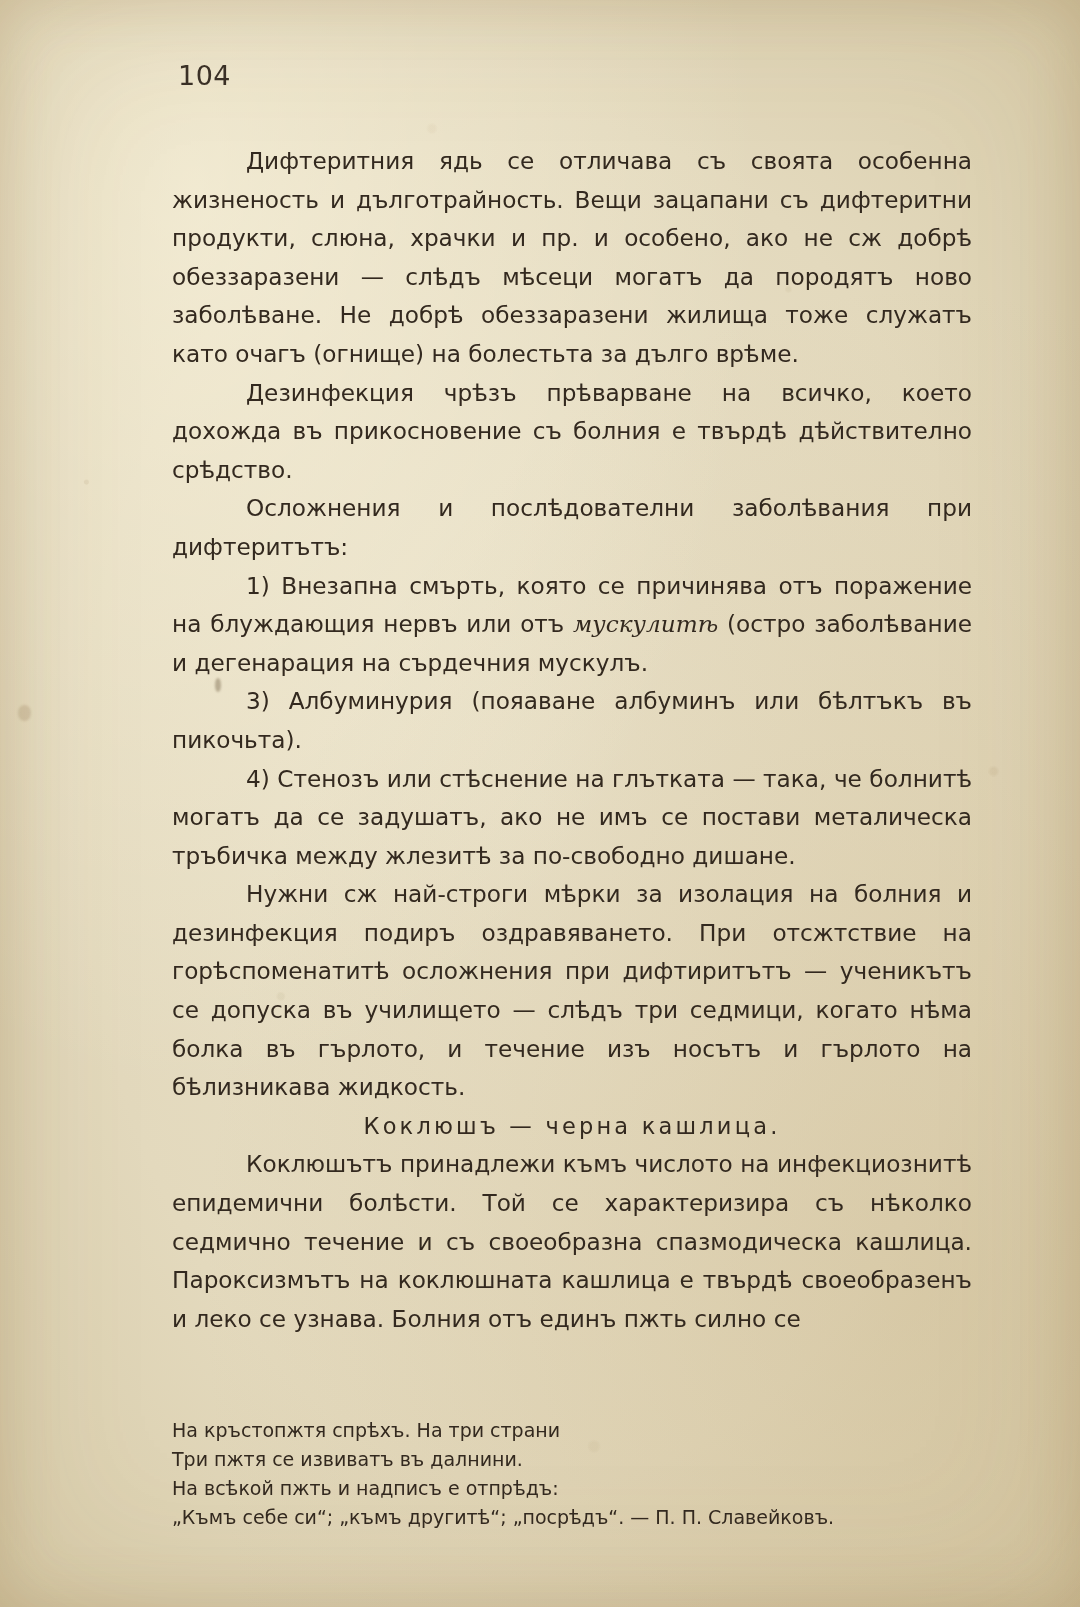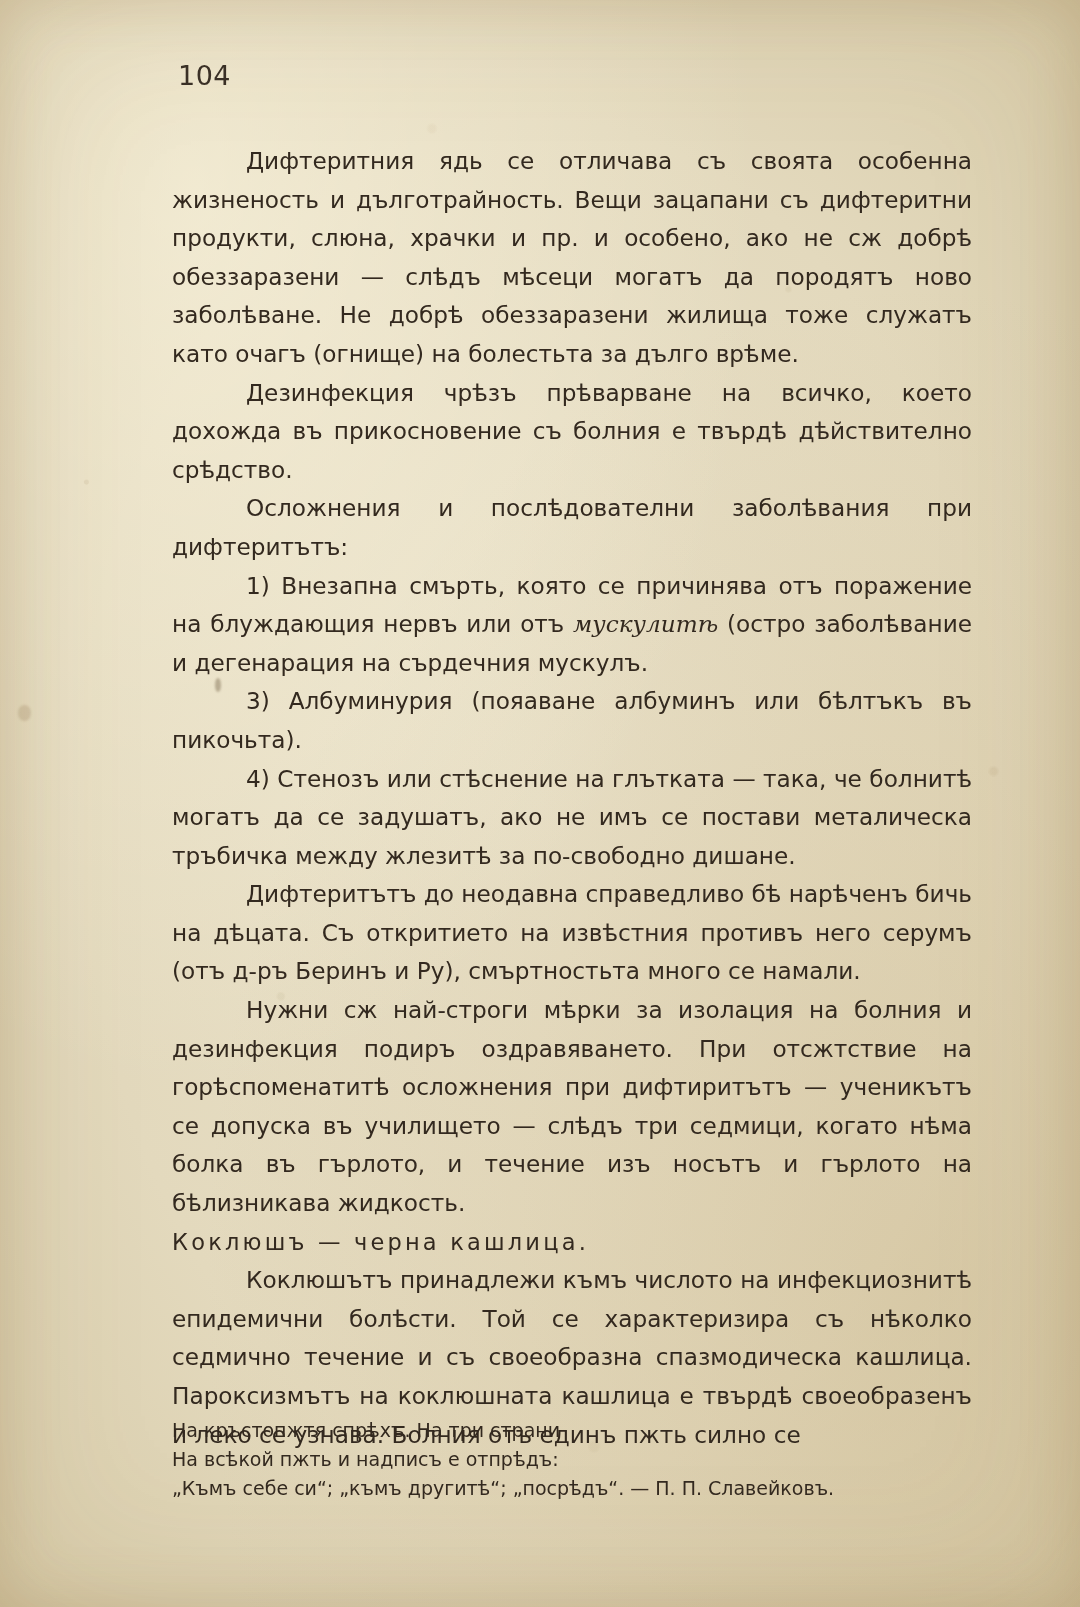--- a/index.html
+++ b/index.html
@@ -79,21 +79,21 @@
     text-indent: 74px;
   }
   .body-text i {
     font-family: "DejaVu Serif", serif;
     font-style: italic;
   }
 
   .section-head {
     margin-top: 42px;
     margin-bottom: 10px;
-    text-align: left;
+    text-align: center;
     text-indent: 0 !important;
     letter-spacing: 3.2px;
     font-size: 22.5px;
   }
 
   .footnote {
     position: absolute;
     left: 172px;
     top: 1416px;
     width: 808px;
@@ -122,26 +122,26 @@
     <p>Дезинфекция чрѣзъ прѣварване на всичко, което дохожда въ прикосновение съ болния е твърдѣ дѣйствително срѣдство.</p>
     <p>Осложнения и послѣдователни заболѣвания при дифтеритътъ:</p>
 
     <p>
       <span>1) Внезапна смърть, която се причинява отъ поражение на блуждающия нервъ или отъ </span><i>мускулитѣ</i><span> (остро заболѣвание и дегенарация на сърдечния мускулъ.</span>
     </p>
 
 
     <p>3) Албуминурия (пояаване албуминъ или бѣлтъкъ въ пикочьта).</p>
     <p>4) Стенозъ или стѣснение на глътката — така, че болнитѣ могатъ да се задушатъ, ако не имъ се постави металическа тръбичка между жлезитѣ за по-свободно дишане.</p>
-    <p>Дифтеритътъ до неодавна справедливо бѣ нарѣченъ бичь на дѣцата. Съ откритието на извѣстния противъ него серумъ (отъ д-ръ Беринъ и Ру), смъртностьта много се намали.</p>
     <p>Нужни сж най-строги мѣрки за изолация на болния и дезинфекция подиръ оздравяването. При отсжтствие на горѣспоменатитѣ осложнения при дифтиритътъ — ученикътъ се допуска въ училището — слѣдъ три седмици, когато нѣма болка въ гърлото, и течение изъ носътъ и гърлото на бѣлизникава жидкость.</p>
 
     <p class="section-head">Коклюшъ — черна кашлица.</p>
 
     <p>Коклюшътъ принадлежи къмъ числото на инфекциознитѣ епидемични болѣсти. Той се характеризира съ нѣколко седмично течение и съ своеобразна спазмодическа кашлица. Пароксизмътъ на коклюшната кашлица е твърдѣ своеобразенъ и леко се узнава. Болния отъ единъ пжть силно се</p>
   </div>
 
   <div class="footnote">
     <div>На кръстопжтя спрѣхъ. На три страни</div>
+    <div>Три пжтя се извиватъ въ далнини.</div>
     <div>На всѣкой пжть и надписъ е отпрѣдъ:</div>
     <div>„Къмъ себе си“; „къмъ другитѣ“; „посрѣдъ“. — П. П. Славейковъ.</div>
   </div>
 </div>
 
 </body></html>

